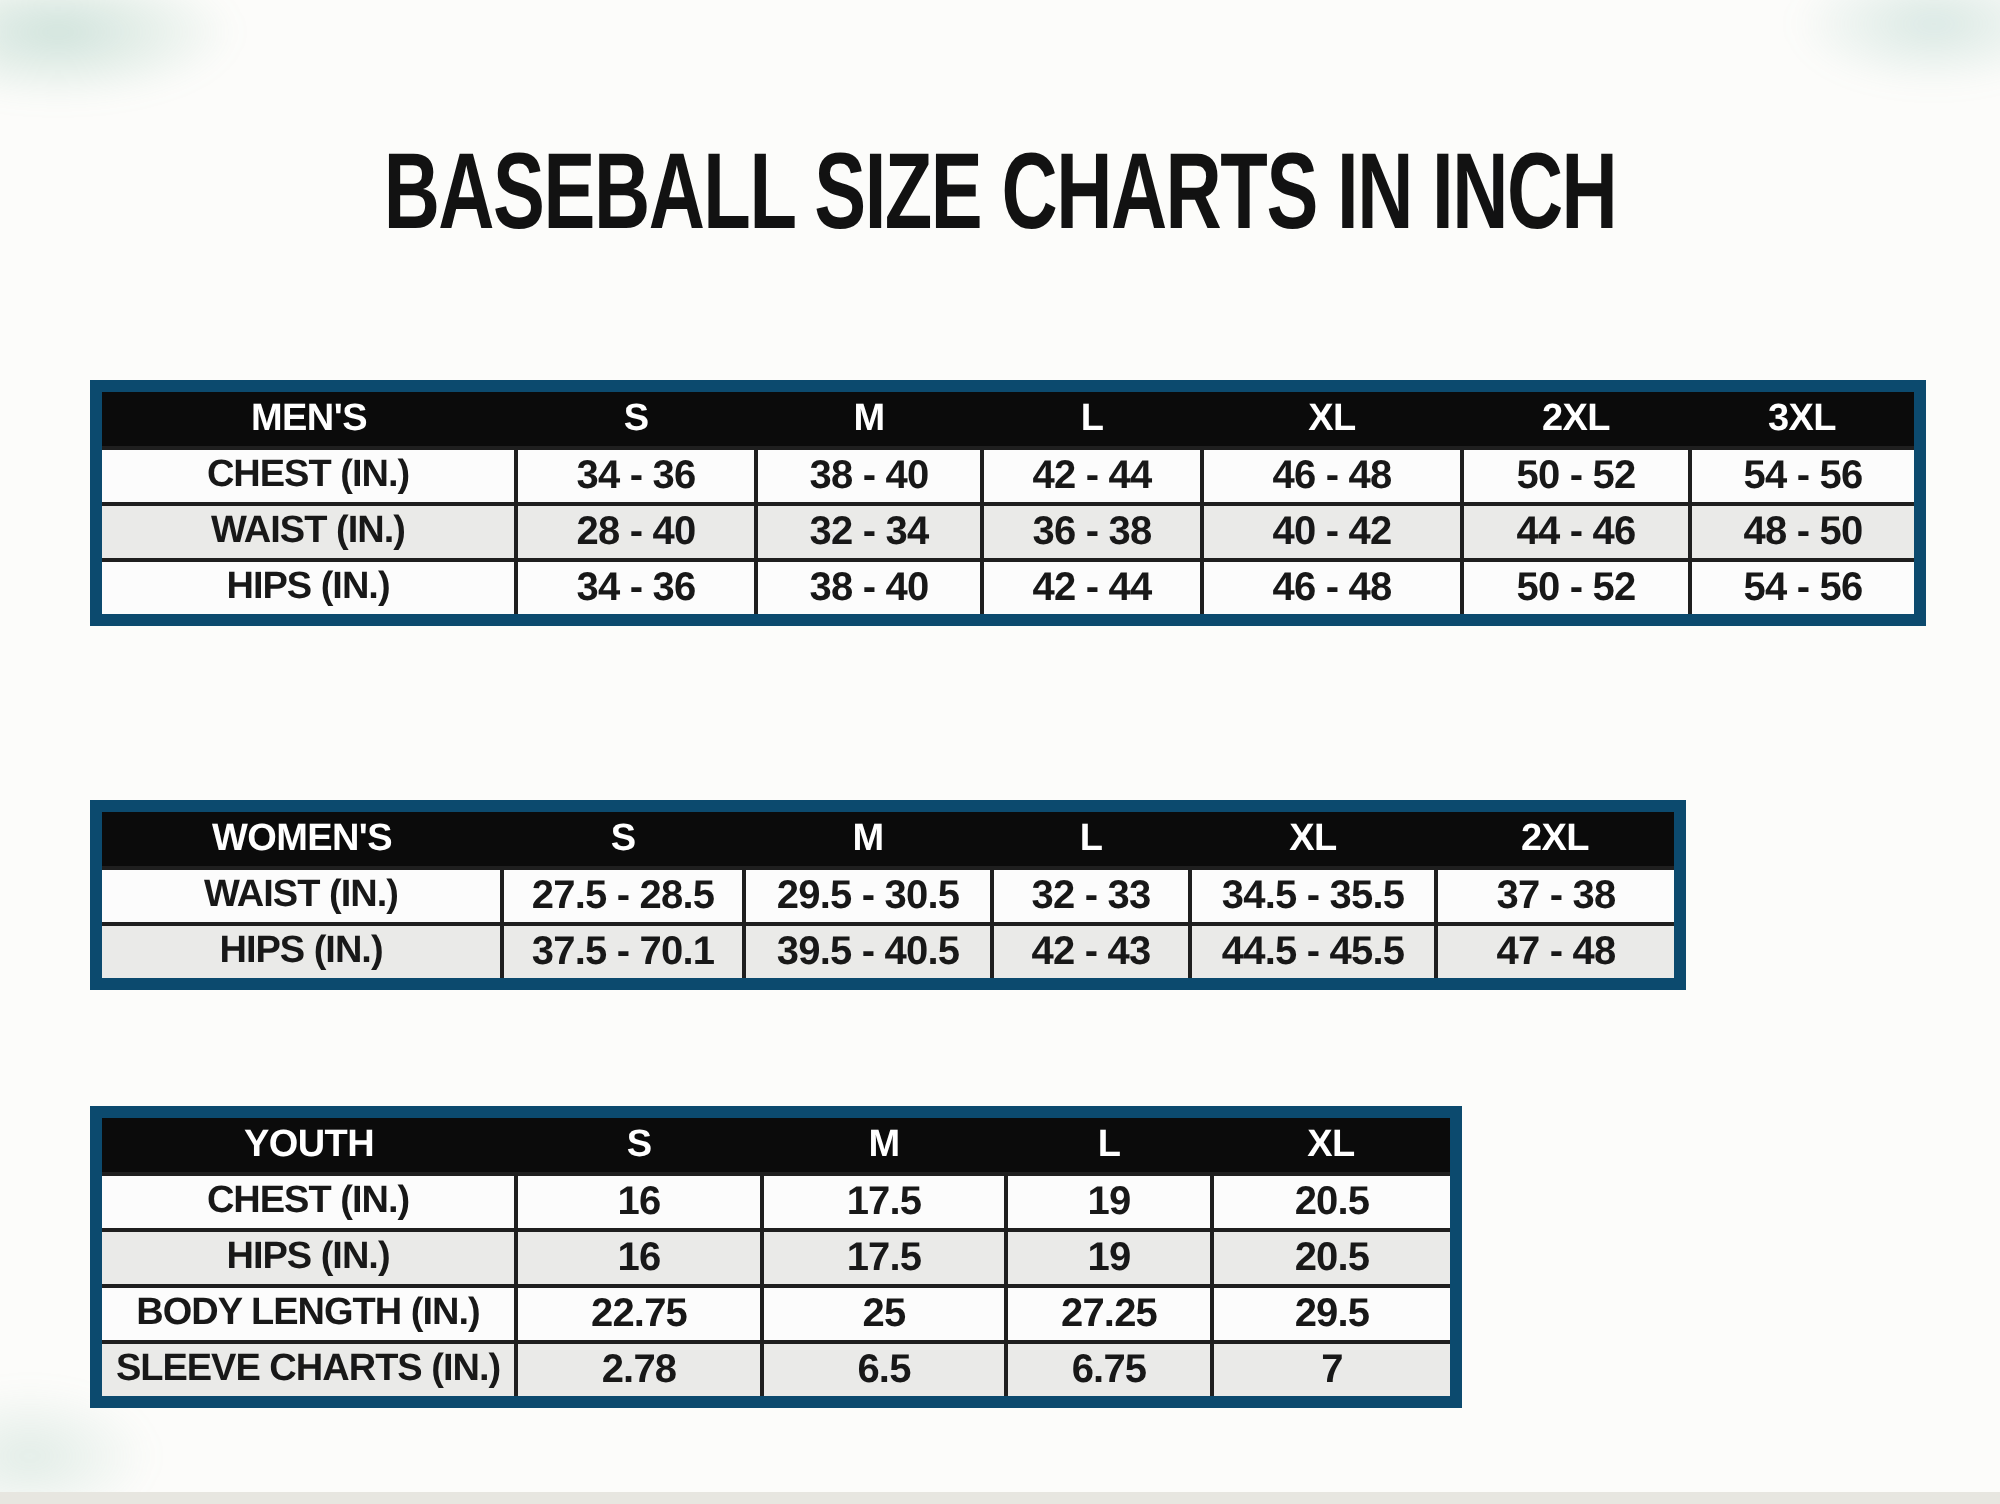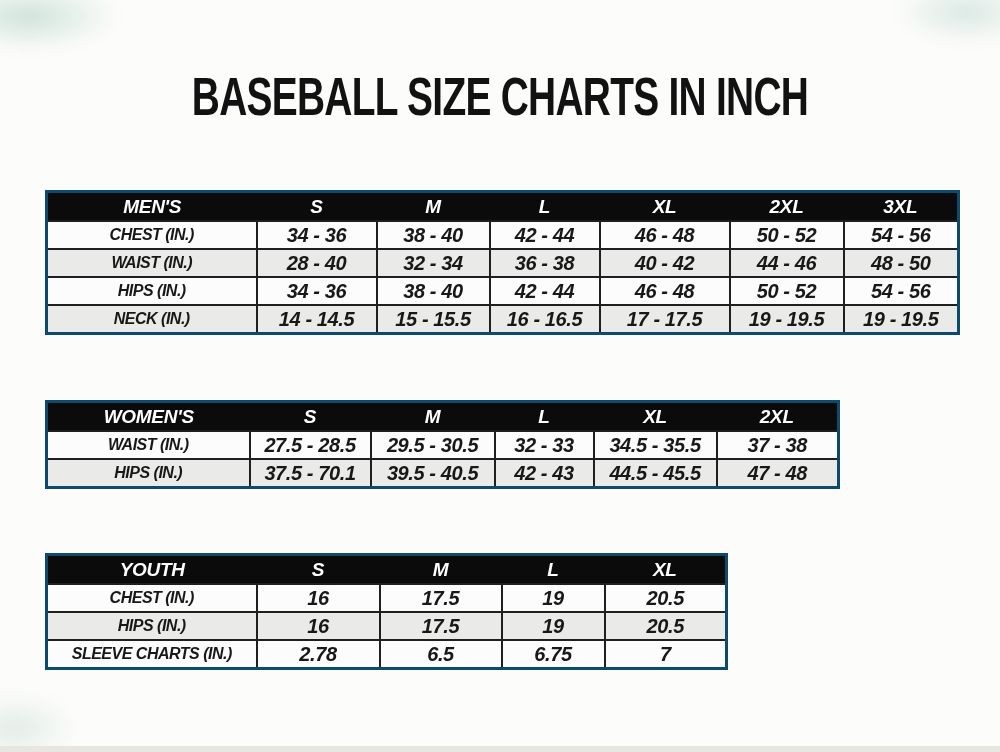--- a/index.html
+++ b/index.html
@@ -13,39 +13,38 @@
     text-align:center;
     font-size:54px;font-weight:700;color:#121212;
     letter-spacing:-1px;white-space:nowrap;
     transform:scaleX(0.72);transform-origin:center center;
     line-height:52px;
   }
   table.size-table{
     position:absolute;left:45px;
     border-collapse:collapse;table-layout:fixed;
     background:#0f172a;
-    border:3px solid #0c4a6e;
-    font-style:italic;
+    border:6px solid #0c4a6e;
   }
   #mens-table{top:190px;width:912px;}
   #womens-table{top:400px;width:792px;}
   #youth-table{top:553px;width:680px;border-radius:12px;}
   .size-table th{
     background:#0b0b0b;color:#ffffff;
     font-size:19px;font-weight:700;letter-spacing:-0.3px;
     height:27px;padding:0;text-align:center;vertical-align:middle;
     border:none;
   }
   .size-table td{
     border:2px solid #1f1f1f;
     height:26px;padding:0 2px;text-align:center;vertical-align:middle;
     font-size:20px;font-weight:700;color:#181818;letter-spacing:-0.4px;
     white-space:nowrap;
   }
-  .size-table td.label-cell{font-size:16px;letter-spacing:-0.5px;}
+  .size-table td.label-cell{font-size:19px;letter-spacing:-0.5px;}
   .size-table tbody tr:nth-child(even) td{background:#eaeae8;}
   .size-table tbody tr:nth-child(odd) td{background:#fcfcfc;}
   
   .artifact{position:absolute;pointer-events:none;filter:blur(6px);}
   .artifact.tl{left:-10px;top:-8px;width:130px;height:60px;
     background:radial-gradient(ellipse at 30% 40%, rgba(96,165,140,0.28), rgba(96,165,140,0) 70%);}
   .artifact.tr{right:-15px;top:-10px;width:120px;height:55px;
     background:radial-gradient(ellipse at 60% 40%, rgba(96,165,150,0.22), rgba(96,165,150,0) 70%);}
   .artifact.bl{left:-12px;bottom:0px;width:90px;height:60px;
     background:radial-gradient(ellipse at 30% 60%, rgba(110,170,150,0.18), rgba(110,170,150,0) 70%);}
@@ -106,29 +105,20 @@
       </tr>
       <tr>
         <td class="label-cell">HIPS (IN.)</td>
         <td>34 - 36</td>
         <td>38 - 40</td>
         <td>42 - 44</td>
         <td>46 - 48</td>
         <td>50 - 52</td>
         <td>54 - 56</td>
       </tr>
-      <tr>
-        <td class="label-cell">NECK (IN.)</td>
-        <td>14 - 14.5</td>
-        <td>15 - 15.5</td>
-        <td>16 - 16.5</td>
-        <td>17 - 17.5</td>
-        <td>19 - 19.5</td>
-        <td>19 - 19.5</td>
-      </tr>
     </tbody>
 </table>
 
 <table id="womens-table" class="size-table">
     <colgroup>
       <col style="width: 203px;">
       <col style="width: 121px;">
       <col style="width: 124px;">
       <col style="width: 99px;">
       <col style="width: 123px;">
@@ -190,20 +180,27 @@
         <td>20.5</td>
       </tr>
       <tr>
         <td class="label-cell">HIPS (IN.)</td>
         <td>16</td>
         <td>17.5</td>
         <td>19</td>
         <td>20.5</td>
       </tr>
       <tr>
+        <td class="label-cell">BODY LENGTH (IN.)</td>
+        <td>22.75</td>
+        <td>25</td>
+        <td>27.25</td>
+        <td>29.5</td>
+      </tr>
+      <tr>
         <td class="label-cell">SLEEVE CHARTS (IN.)</td>
         <td>2.78</td>
         <td>6.5</td>
         <td>6.75</td>
         <td>7</td>
       </tr>
     </tbody>
 </table>
 
 </body></html>

